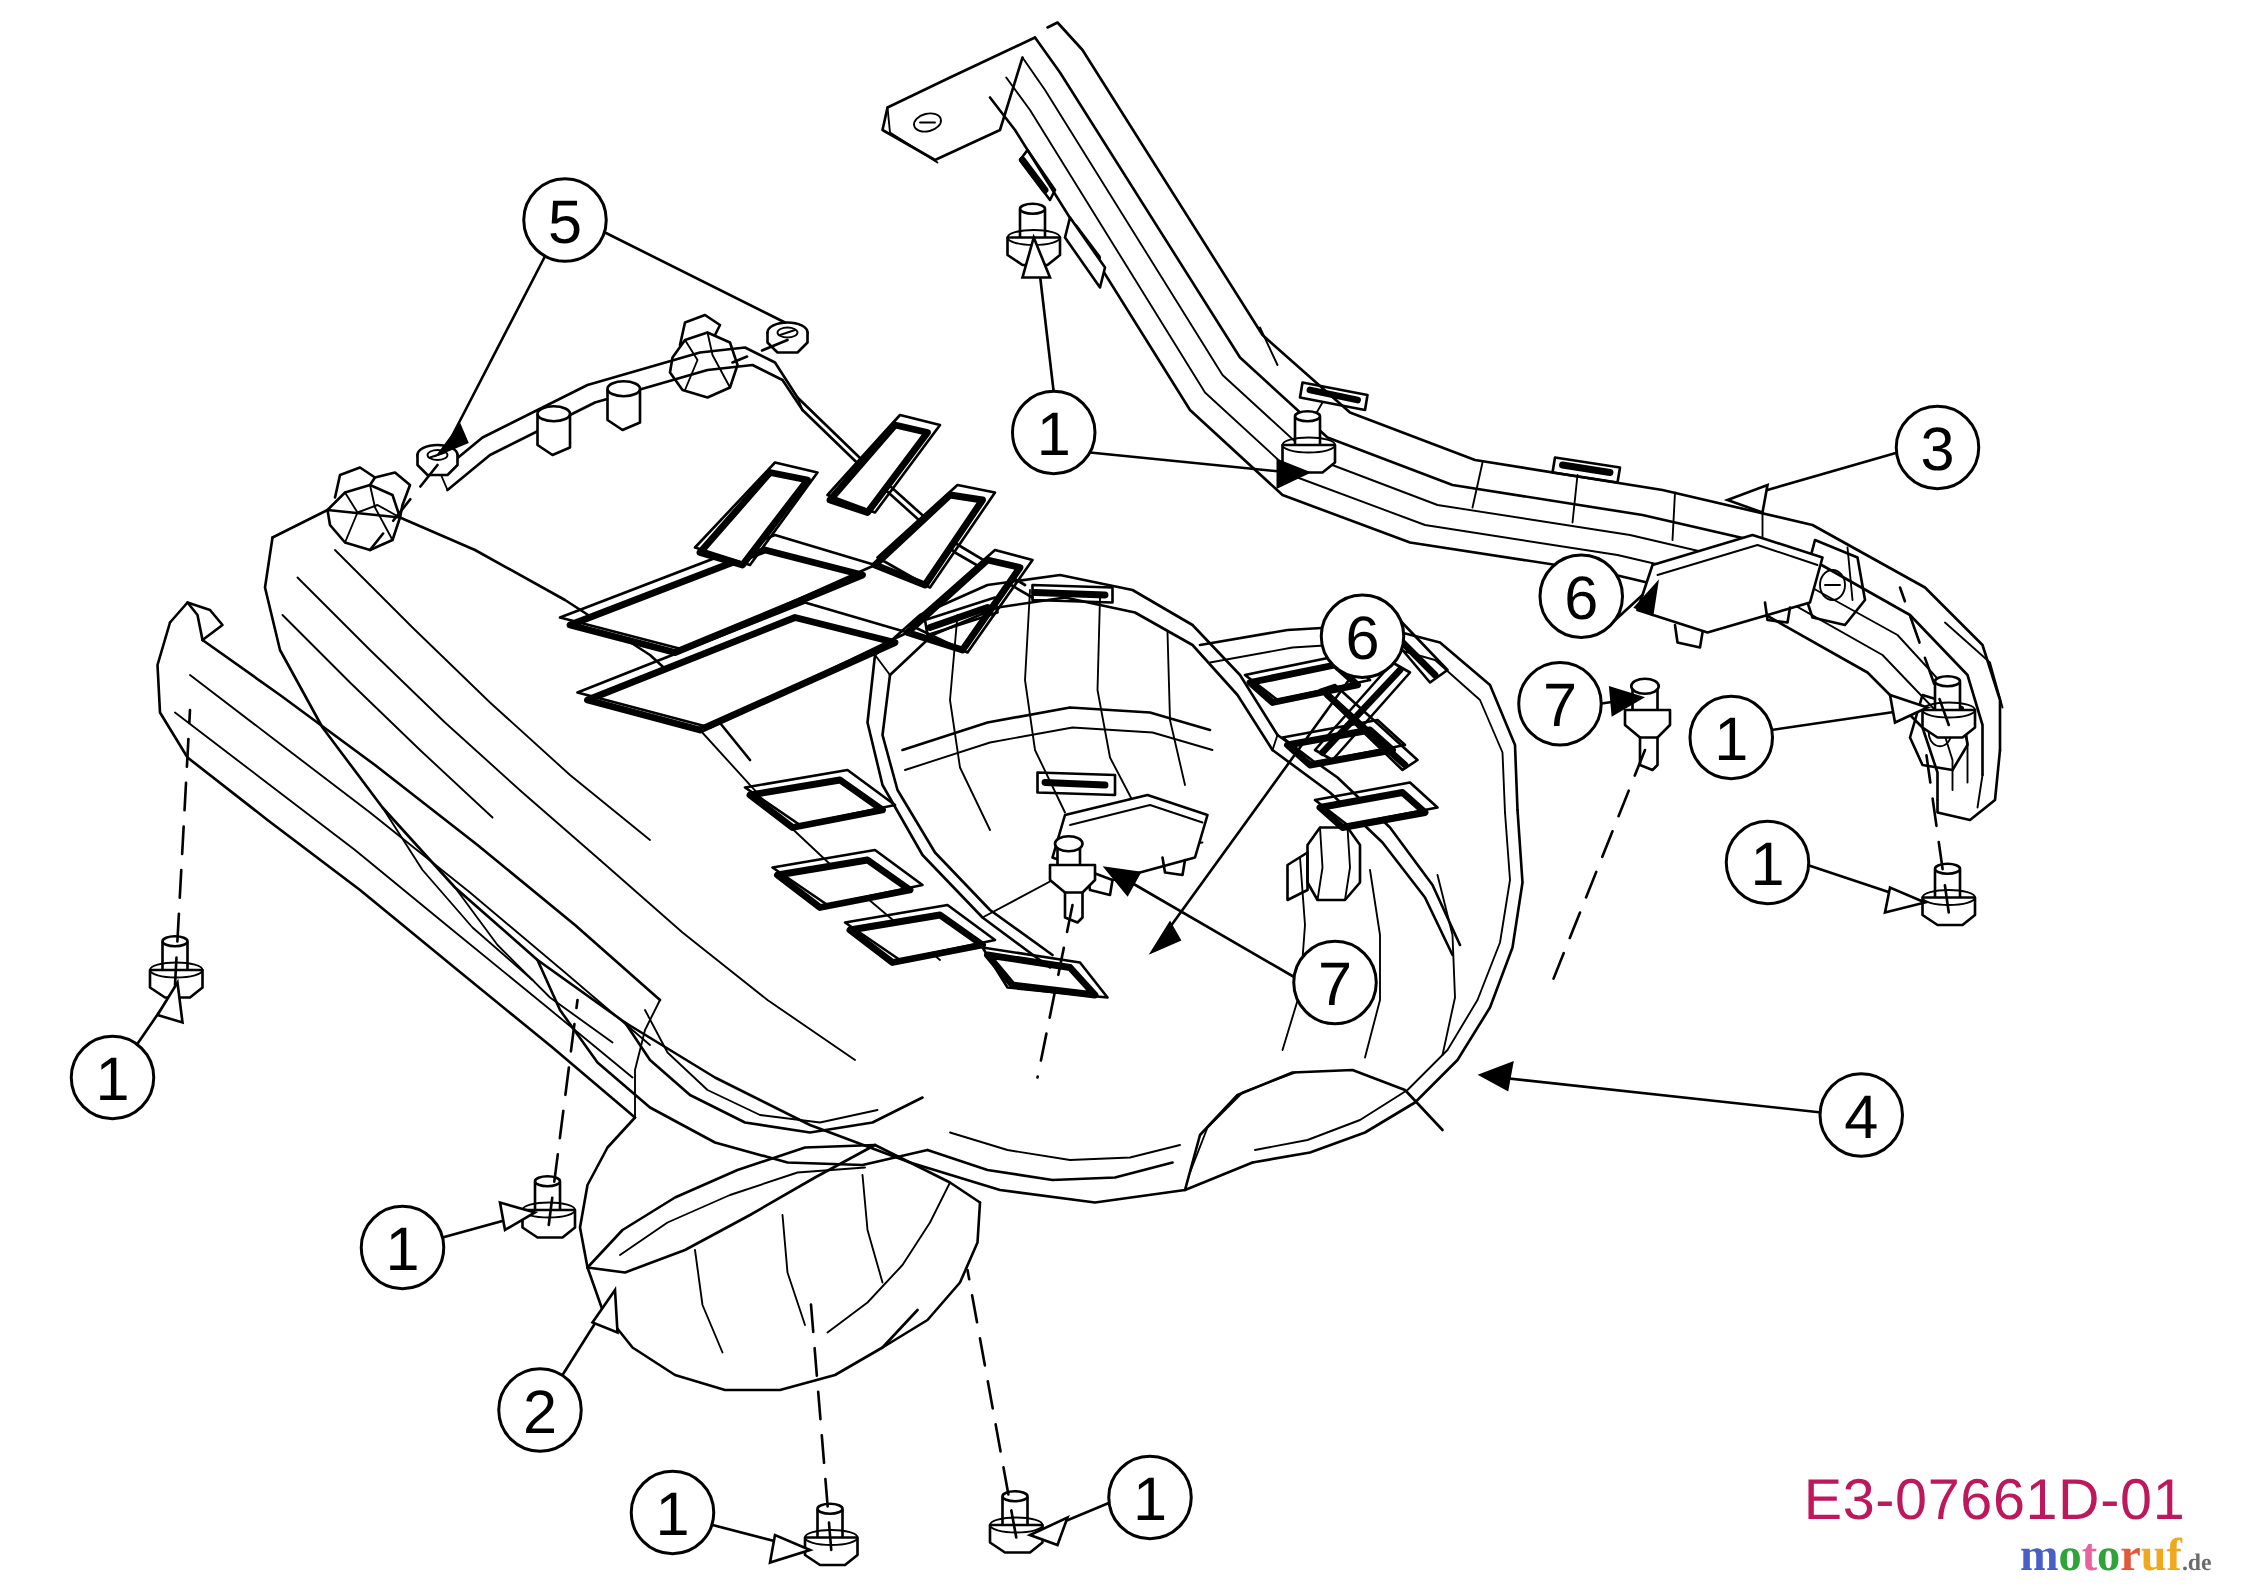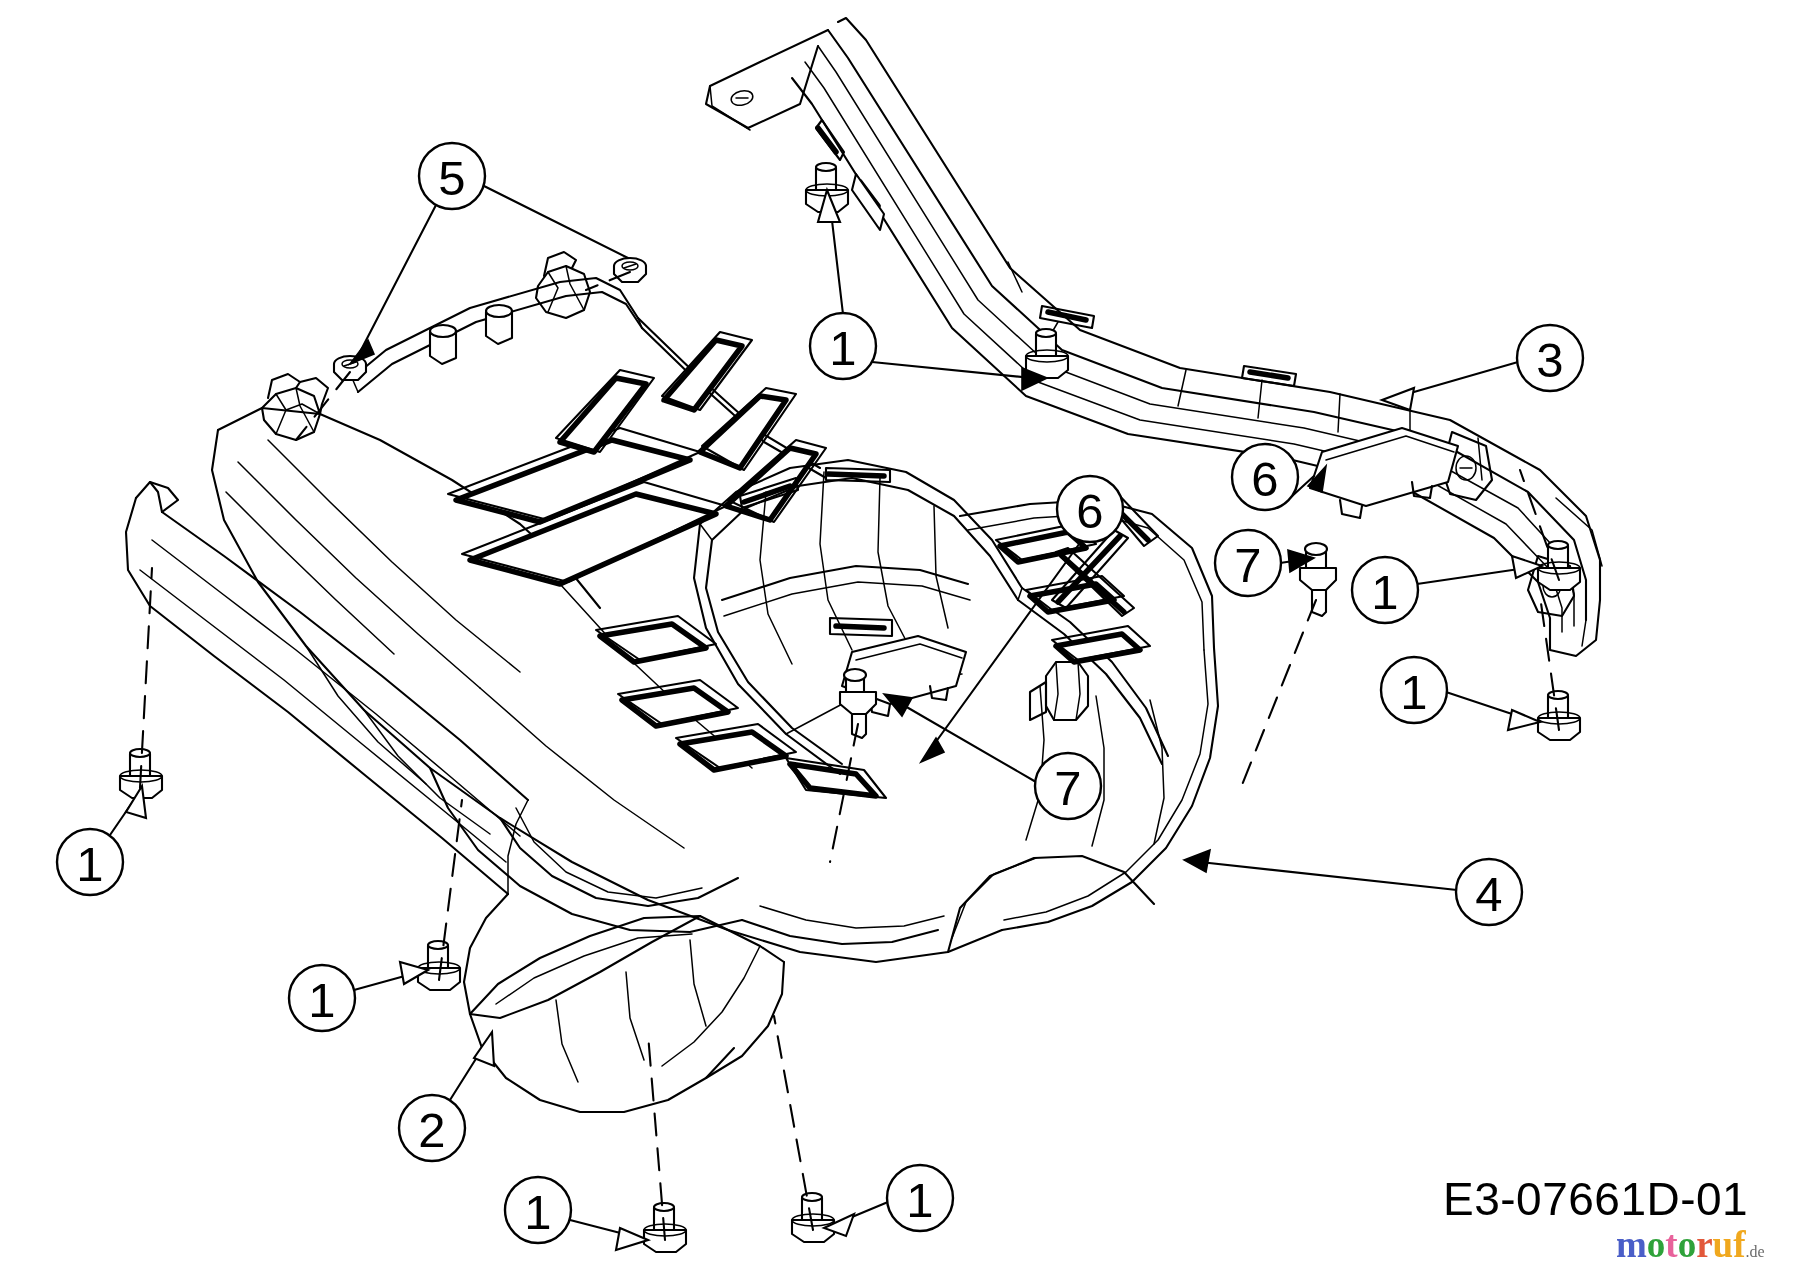--- a/index.html
+++ b/index.html
@@ -88,34 +88,34 @@
     font-size: 49px;
     fill: #000000;
     text-anchor: middle;
     dominant-baseline: central;
   }
   #partnum {
     position: absolute;
     font-family: "Liberation Sans", sans-serif;
     font-size: 46px;
     letter-spacing: 0.5px;
-    color: #000000;
+    color: #be185d;
     white-space: nowrap;
   }
   #watermark {
     position: absolute;
     font-family: "Liberation Serif", serif;
     font-size: 37px;
     font-weight: bold;
     white-space: nowrap;
     line-height: 1;
   }
   #watermark .wm-de {
-    font-size: 16px;
-    font-weight: normal;
+    font-size: 19px;
+    font-weight: bold;
     color: #6b6b6b;
     vertical-align: baseline;
   }
 </style>
 </head>
 <body>
 
 <div id="stage">
 
   <svg id="drawing" viewBox="0 0 1800 1272">

